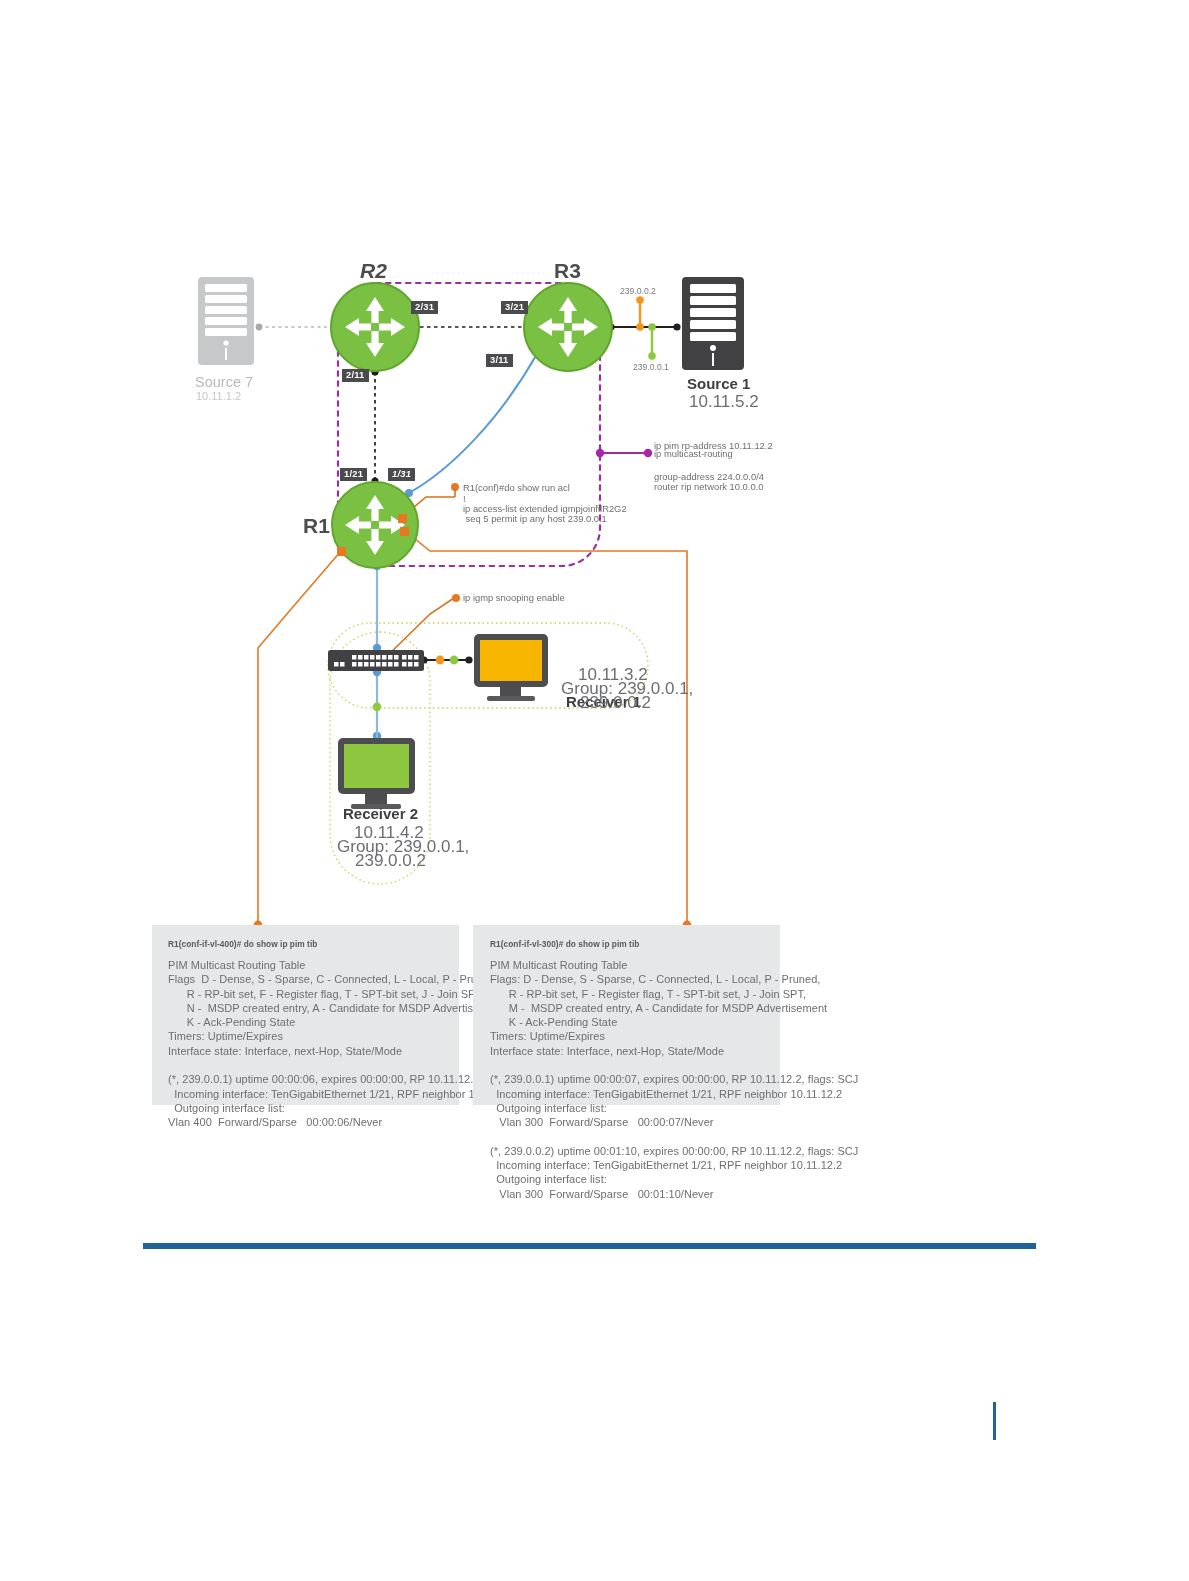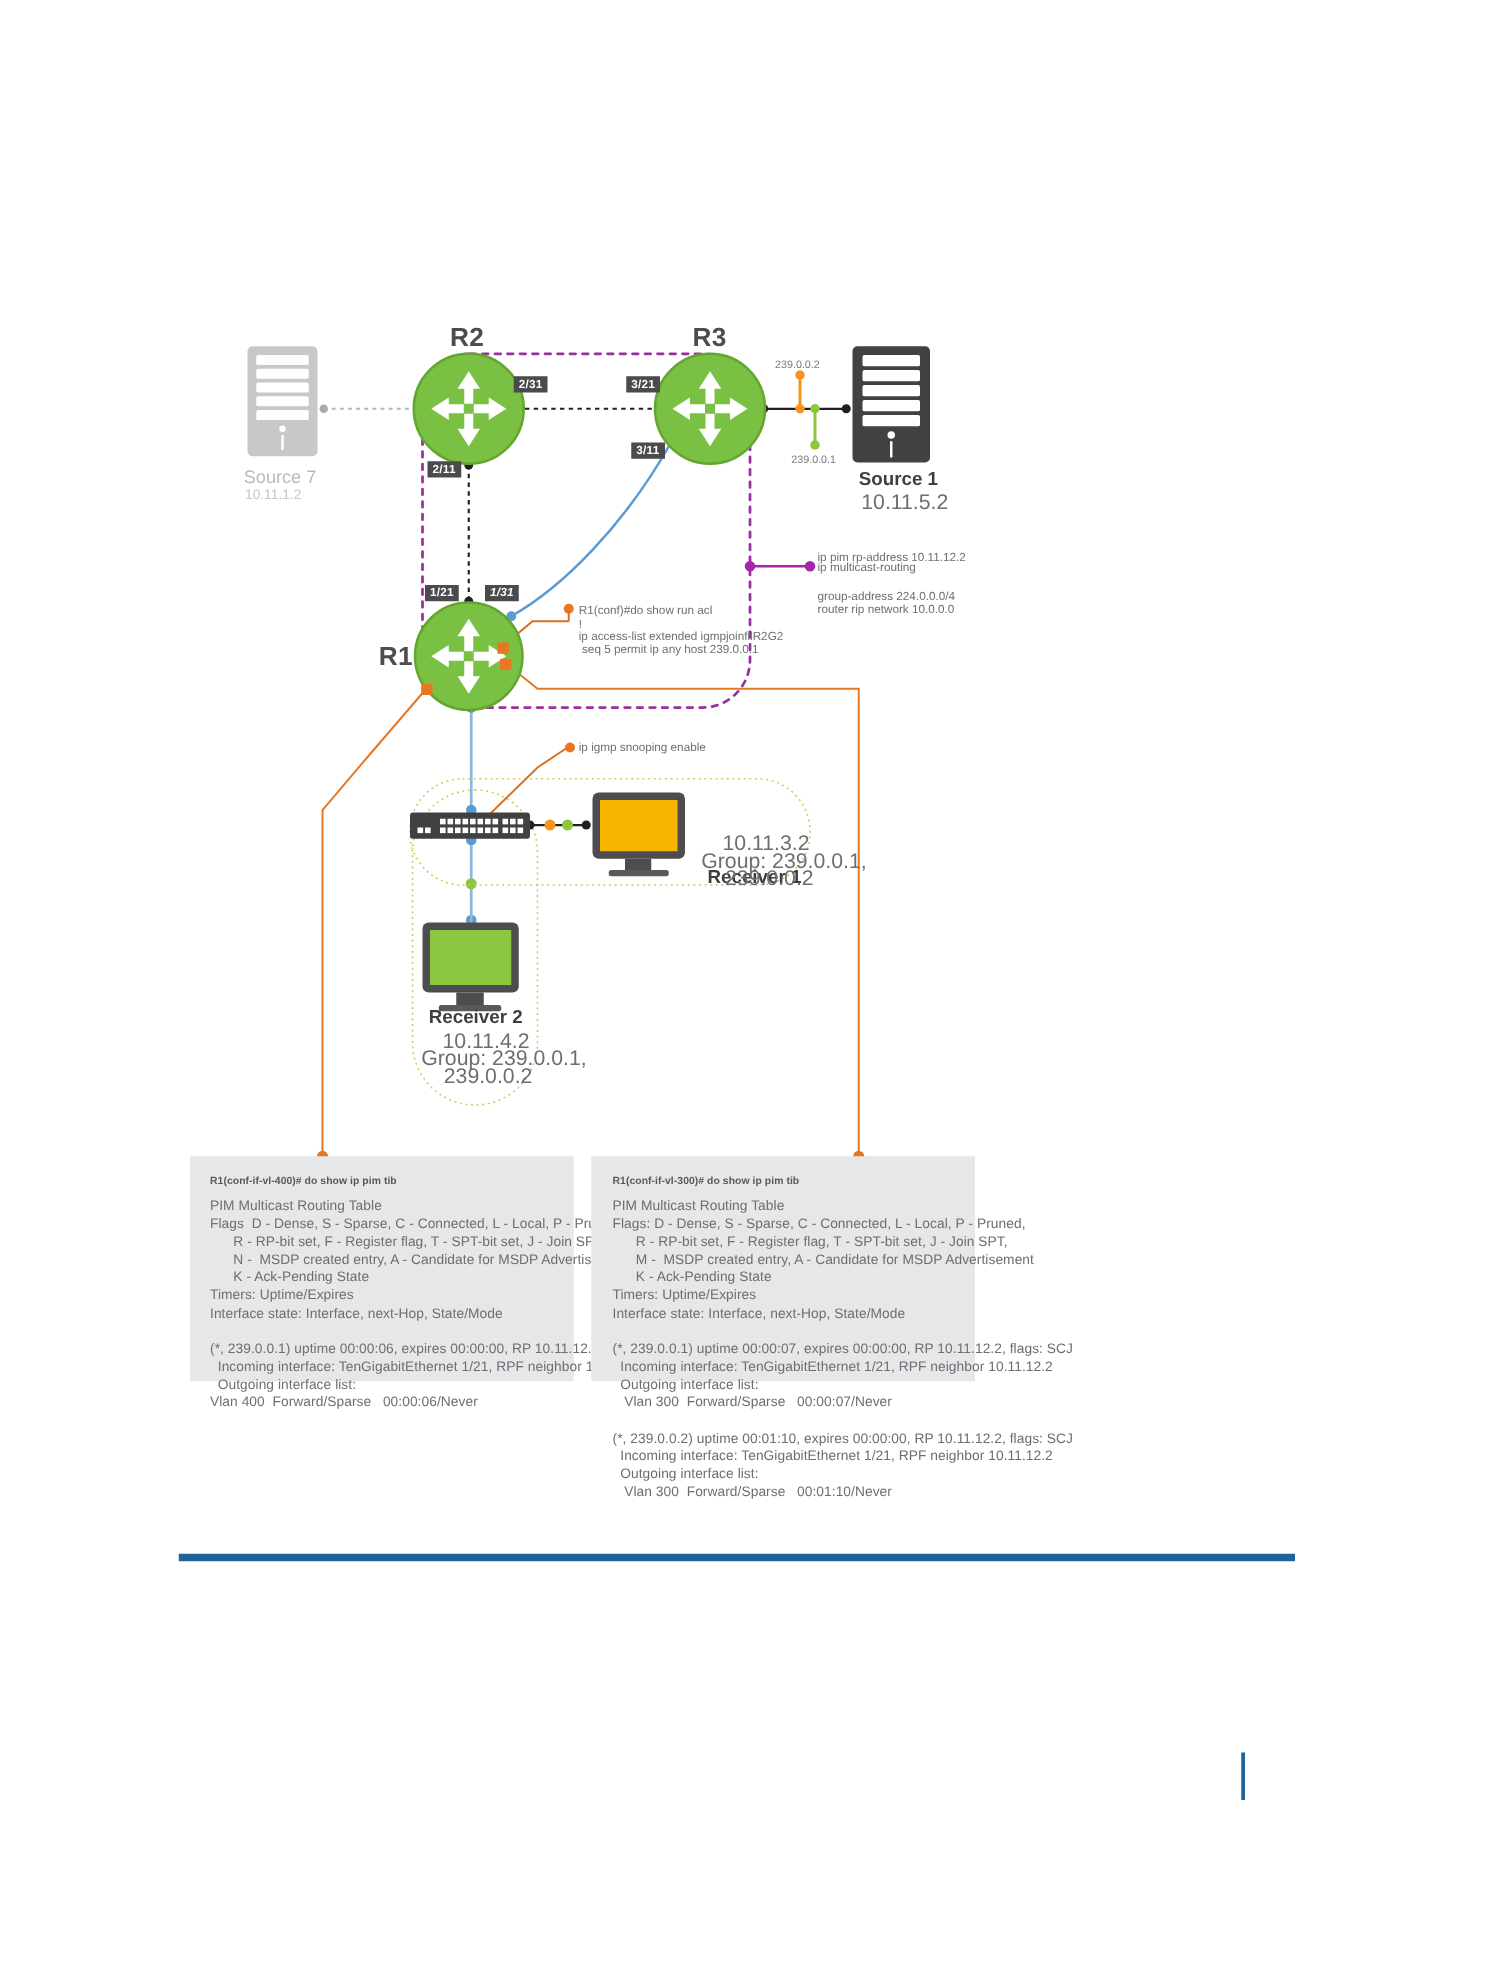--- a/index.html
+++ b/index.html
@@ -297,27 +297,27 @@
       <circle cx="375" cy="525" r="43" fill="#7ac143" stroke="#62a62f" stroke-width="2"></circle>
       <use href="#compass" x="375" y="525"></use>
     </g>
 
     <rect x="398" y="514" width="9" height="9" fill="#e87722"></rect>
     <rect x="400" y="527" width="9" height="9" fill="#e87722"></rect>
     <rect x="337" y="547" width="9" height="9" fill="#e87722"></rect>
 
   </svg>
 
-  <div class="lbl router-name" style="left:360px; top:258px;">R2</div>
+  <div class="lbl router-name" style="left:360px; top:258px;font-style:italic;">R2</div>
   <div class="lbl router-name" style="left:554px; top:258px;">R3</div>
   <div class="lbl router-name" style="left:303px; top:513px;">R1</div>
 
   <div class="ifc" style="left:411px; top:301px;">2/31</div>
   <div class="ifc" style="left:501px; top:301px;">3/21</div>
-  <div class="ifc" style="left:505px; top:354px;">3/11</div>
+  <div class="ifc" style="left:486px; top:354px;">3/11</div>
   <div class="ifc" style="left:342px; top:369px;">2/11</div>
   <div class="ifc" style="left:340px; top:468px;">1/21</div>
   <div class="ifc" style="left:388px; top:468px;font-style:italic;">1/31</div>
 
   <div class="lbl node-faded-title" style="left:195px; top:373px;">Source 7</div>
   <div class="lbl node-faded-sub" style="left:196px; top:389px;">10.11.1.2</div>
 
   <div class="lbl node-title" style="left:687px; top:374px; font-size:15px;">Source 1</div>
   <div class="lbl node-sub" style="left:689px; top:391px;">10.11.5.2</div>
 

